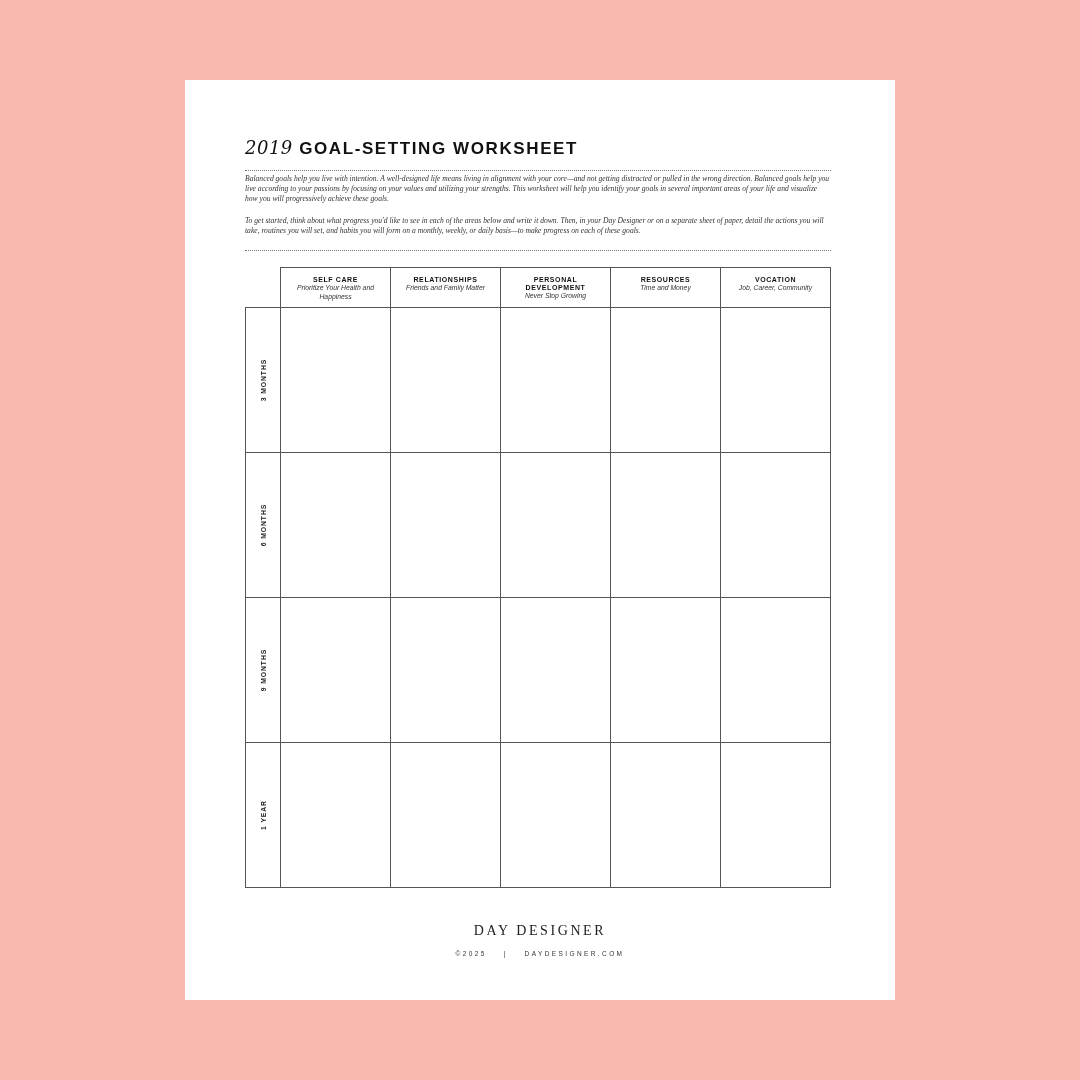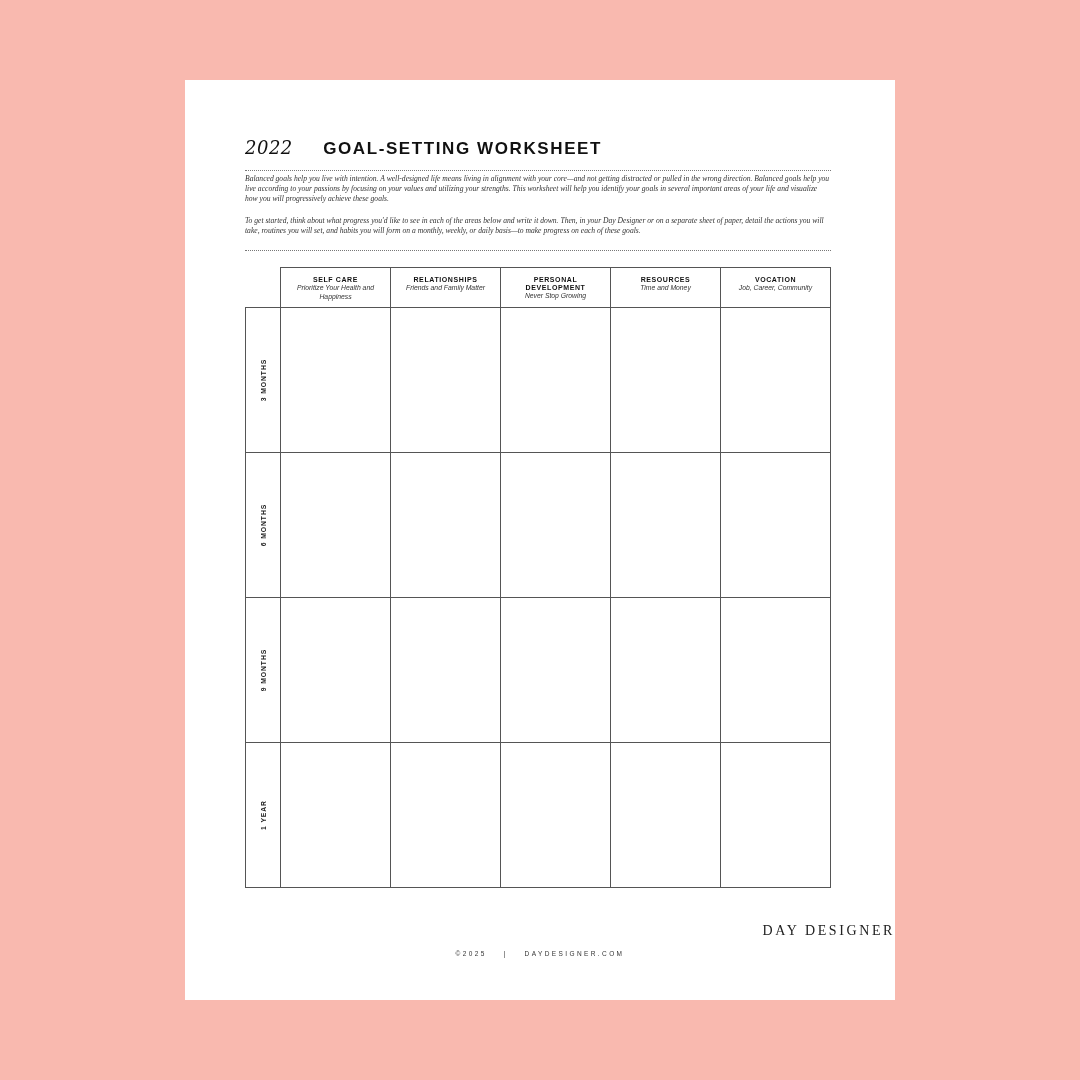--- a/index.html
+++ b/index.html
@@ -24,21 +24,21 @@
     color: #111;
     white-space: nowrap;
   }
   .title .year {
     font-family: "DejaVu Serif", serif;
     font-style: italic;
     font-size: 18px;
     letter-spacing: 0.5px;
     font-weight: normal;
   }
-  .title .main { font-weight: bold; margin-left: 24px; }
+  .title .main { font-weight: bold; }
   .dots {
     position: absolute;
     left: 60px; width: 586px;
     border-top: 1.5px dotted #777;
     height: 0;
   }
   .intro {
     position: absolute;
     left: 60px; width: 586px;
     font-family: "Liberation Serif", serif;
@@ -79,38 +79,38 @@
   .row-label span {
     position: absolute;
     left: 50%; top: 50%;
     transform: translate(-50%, -50%) rotate(-90deg);
     font-size: 6.8px; font-weight: bold; letter-spacing: 0.9px;
     color: #222; white-space: nowrap;
   }
   .brand {
     position: absolute;
     left: 0; width: 710px; top: 843px;
-    text-align: right;
+    text-align: center;
     font-family: "Liberation Serif", serif;
     font-size: 14px; letter-spacing: 2.6px; color: #222;
   }
   .footer {
     position: absolute;
     left: 0; width: 710px; top: 870px;
     text-align: center;
     font-size: 6.5px; letter-spacing: 2.4px; color: #333;
   }
 </style>
 </head>
 <body>
 
 <div class="page">
 
   <div class="title">
-    <span class="year">2022</span>
+    <span class="year">2019</span>
     <span class="main">GOAL-SETTING WORKSHEET</span>
   </div>
 
   <div class="dots" style="top:90px;"></div>
 
   <div class="intro" style="top:94px;">Balanced goals help you live with intention. A well-designed life means living in alignment with your core—and not getting distracted or pulled in the wrong direction. Balanced goals help you live according to your passions by focusing on your values and utilizing your strengths. This worksheet will help you identify your goals in several important areas of your life and visualize how you will progressively achieve these goals.</div>
   <div class="intro" style="top:136px;">To get started, think about what progress you'd like to see in each of the areas below and write it down. Then, in your Day Designer or on a separate sheet of paper, detail the actions you will take, routines you will set, and habits you will form on a monthly, weekly, or daily basis—to make progress on each of these goals.</div>
 
   <div class="dots" style="top:170px;"></div>
 

